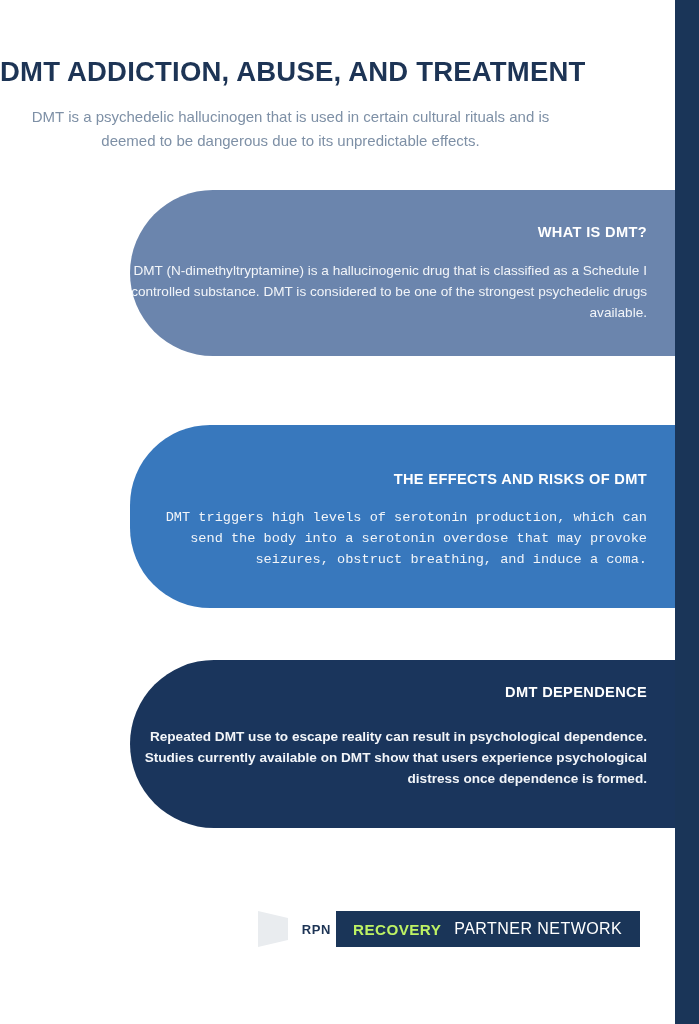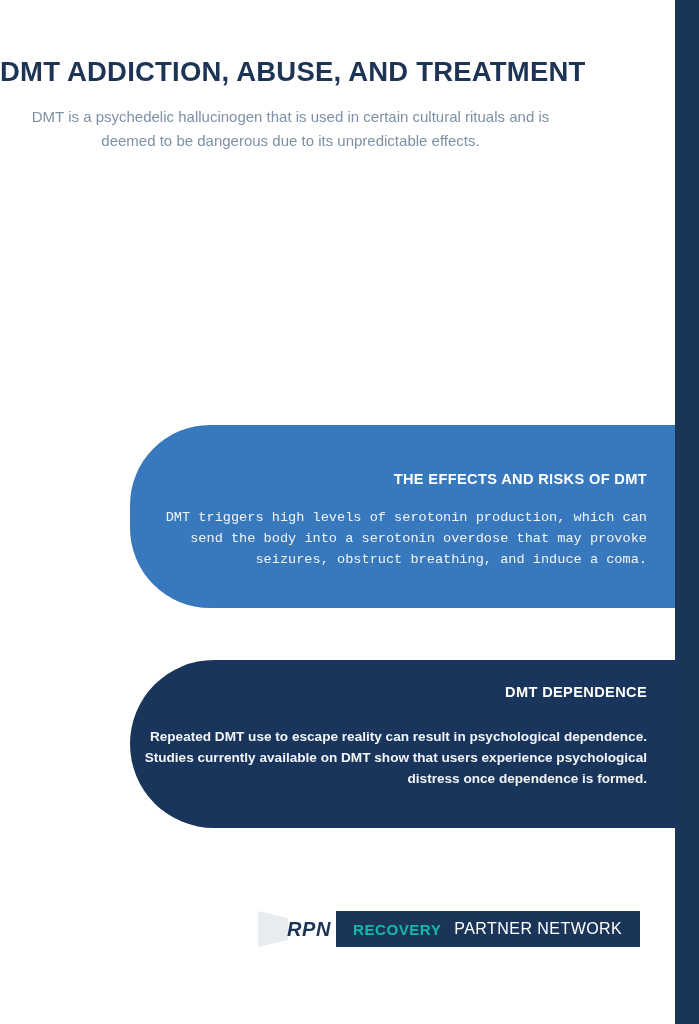--- a/index.html
+++ b/index.html
@@ -129,60 +129,63 @@
   }
   .logo-wedge {
     position: absolute;
     left: 0;
     top: 0;
     width: 30px;
     height: 36px;
   }
   .logo-rpn {
     position: relative;
-    font-size: 20px;
+    font-size: 13px;
     font-weight: 700;
     letter-spacing: 0.6px;
     color: #1d3455;
     z-index: 2;
-    font-style: italic;
   }
   .logo-plate {
     display: flex;
     align-items: center;
     background: #1a3558;
     height: 36px;
     padding: 0 18px 0 17px;
     gap: 13px;
   }
   .logo-recovery {
     font-size: 15.2px;
     font-weight: 700;
     letter-spacing: 0.45px;
-    color: #14b8a6;
+    color: #bef264;
   }
   .logo-partner {
     font-size: 16px;
     font-weight: 400;
     letter-spacing: 0.45px;
     color: #ffffff;
   }
 </style>
 </head>
 <body>
 
 <div class="page">
 
   <div class="edge-strip"></div>
 
   <div class="header">
     <h1 class="title">DMT ADDICTION, ABUSE, AND TREATMENT</h1>
     <p class="subtitle">DMT is a psychedelic hallucinogen that is used in certain cultural rituals and is deemed to be dangerous due to its unpredictable effects.</p>
   </div>
 
+  <div class="card card-1">
+    <h2 class="card-heading">WHAT IS DMT?</h2>
+    <p class="card-body">DMT (N-dimethyltryptamine) is a hallucinogenic drug that is classified as a Schedule I controlled substance. DMT is considered to be one of the strongest psychedelic drugs available.</p>
+  </div>
 
   <div class="card card-2">
     <h2 class="card-heading">THE EFFECTS AND RISKS OF DMT</h2>
     <p class="card-body">DMT triggers high levels of serotonin production, which can send the body into a serotonin overdose that may provoke seizures, obstruct breathing, and induce a coma.</p>
   </div>
 
   <div class="card card-3">
     <h2 class="card-heading">DMT DEPENDENCE</h2>
     <p class="card-body">Repeated DMT use to escape reality can result in psychological dependence. Studies currently available on DMT show that users experience psychological distress once dependence is formed.</p>
   </div>

